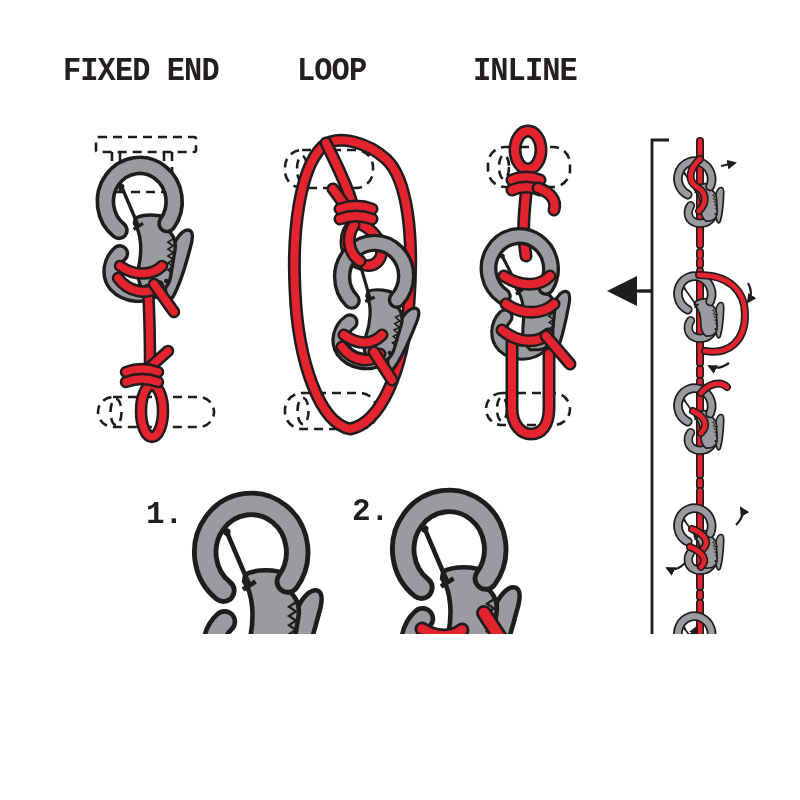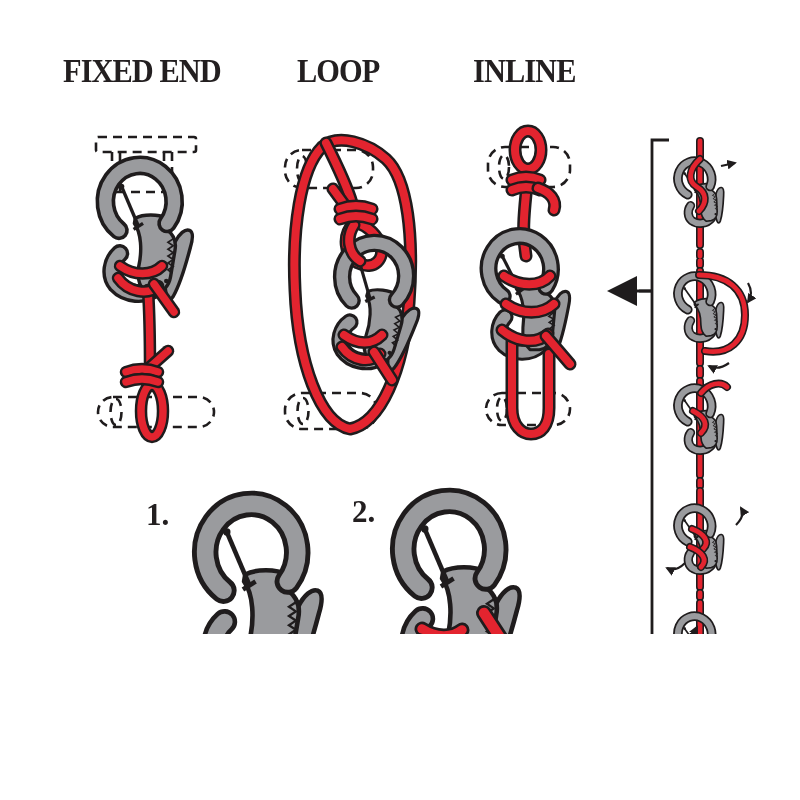--- a/index.html
+++ b/index.html
@@ -1,19 +1,19 @@
 <!DOCTYPE html>
 <html style="--rope: #e3242f; --device: #9a9b9e; --outline: #1f1c1d; --ink: #231f20; --background: #ffffff;"><head>
 <meta charset="utf-8">
 <style>
   html,body { margin:0; padding:0; background:#fff; }
   .stage {
     position:relative; width:800px; height:634px; overflow:hidden;
     background: var(--background, #ffffff);
-    font-family: Liberation Serif, serif;
+    font-family: Liberation Mono, monospace;
   }
   .col-title {
     position:absolute; top:53px; font-size:33px; font-weight:bold;
     letter-spacing:-1px; color: var(--ink, #231f20);
     transform: scaleX(0.92); transform-origin:left top; white-space:nowrap;
   }
   .step-num {
     position:absolute; font-size:31px; font-weight:bold;
     color: var(--ink, #231f20);
   }

